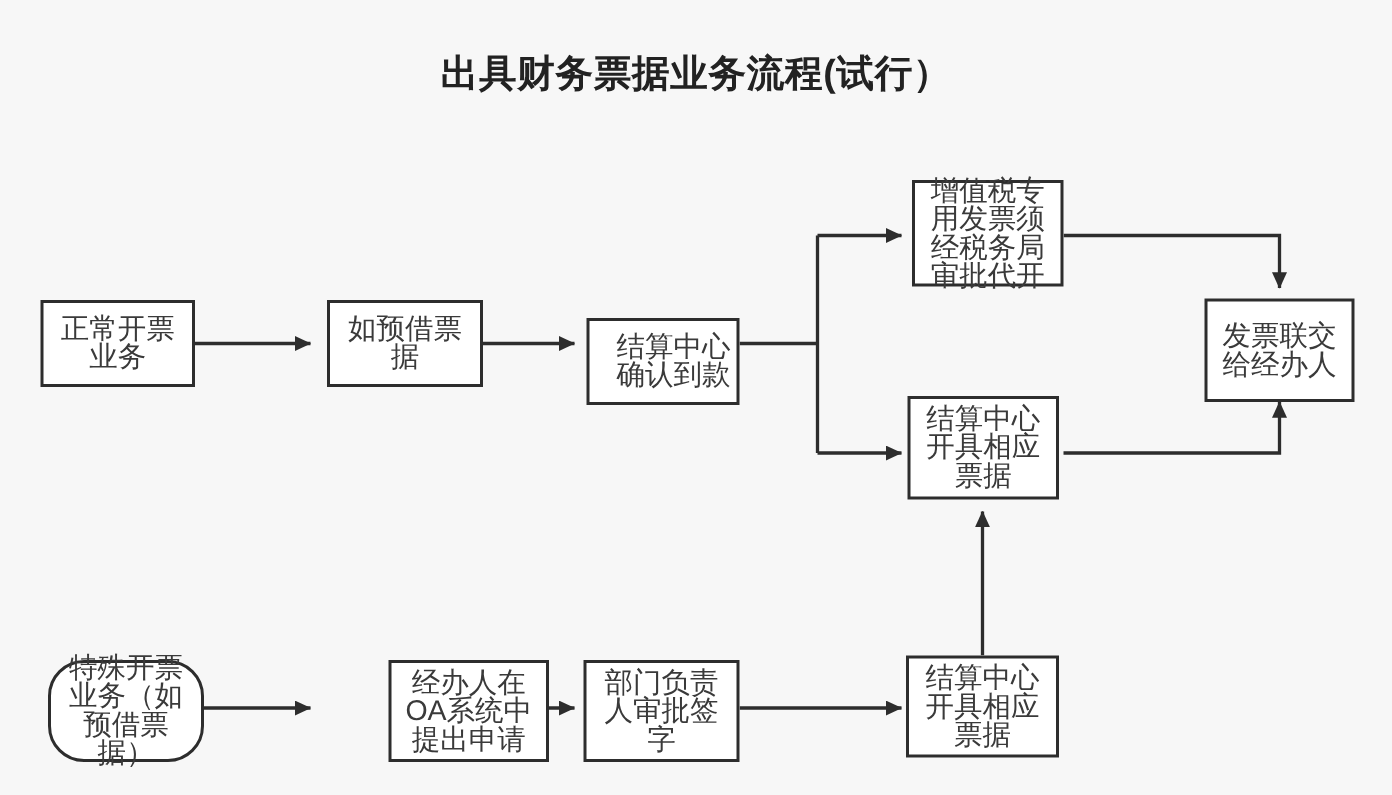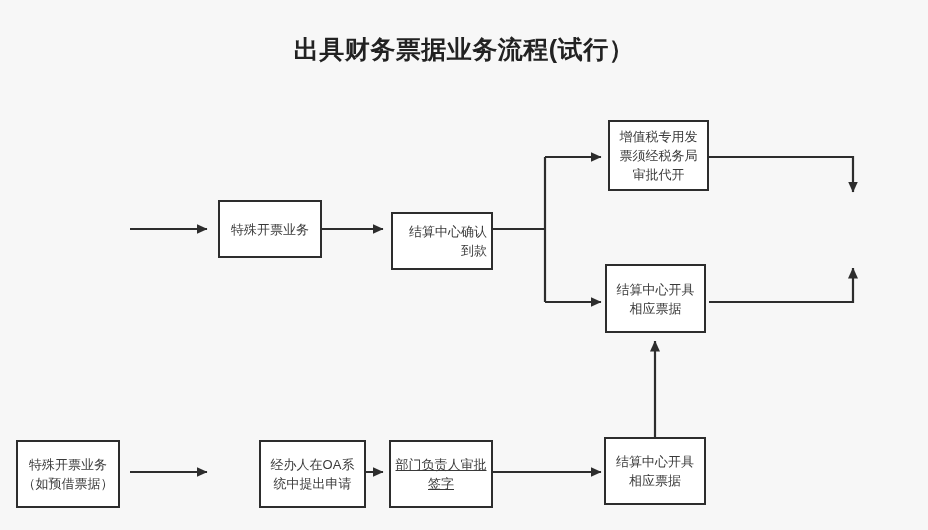--- a/index.html
+++ b/index.html
@@ -42,21 +42,21 @@
   .node {
     position: absolute;
     box-sizing: border-box;
     background: #ffffff;
     border: 2px solid #2d2d2d;
     display: flex;
     align-items: center;
     justify-content: center;
     text-align: center;
     color: #3a3a3a;
-    font-size: 13px;
+    font-size: 19px;
     line-height: 19px;
     padding: 2px 4px;
   }
   .node span {
     display: block;
     width: 100%;
   }
 </style>
 </head>
 <body>
@@ -98,47 +98,53 @@
       <path d="M130,472 L207,472" marker-end="url(#arrowR)"></path>
 
       <path d="M322,472 L383,472" marker-end="url(#arrowR)"></path>
 
       <path d="M493,472 L601,472" marker-end="url(#arrowR)"></path>
 
       <path d="M655,437 L655,341" marker-end="url(#arrowU)"></path>
     </g>
   </svg>
 
+  <div class="node" style="left:27px; top:200px; width:103px; height:58px;">
+    <span>正常开票业务</span>
+  </div>
 
   <div class="node" style="left:218px; top:200px; width:104px; height:58px;">
-    <span>特殊开票业务</span>
+    <span>如预借票据</span>
   </div>
 
   <div class="node" style="left:391px; top:212px; width:102px; height:58px;text-align:right;">
     <span>结算中心确认到款</span>
   </div>
 
   <div class="node" style="left:608px; top:120px; width:101px; height:71px;">
     <span>增值税专用发票须经税务局审批代开</span>
   </div>
 
   <div class="node" style="left:605px; top:264px; width:101px; height:69px;">
     <span>结算中心开具相应票据</span>
   </div>
 
+  <div class="node" style="left:803px; top:199px; width:100px; height:69px;">
+    <span>发票联交给经办人</span>
+  </div>
 
-  <div class="node" style="left:16px; top:440px; width:104px; height:68px;">
+  <div class="node" style="left:32px; top:440px; width:104px; height:68px;border-radius:24px;">
     <span>特殊开票业务（如预借票据）</span>
   </div>
 
   <div class="node" style="left:215px; top:440px; width:107px; height:68px;margin-left:44px;">
     <span>经办人在OA系统中提出申请</span>
   </div>
 
-  <div class="node" style="left:389px; top:440px; width:104px; height:68px;text-decoration:underline;">
+  <div class="node" style="left:389px; top:440px; width:104px; height:68px;">
     <span>部门负责人审批签字</span>
   </div>
 
   <div class="node" style="left:604px; top:437px; width:102px; height:68px;">
     <span>结算中心开具相应票据</span>
   </div>
 
 </div>
 
 </body></html>

